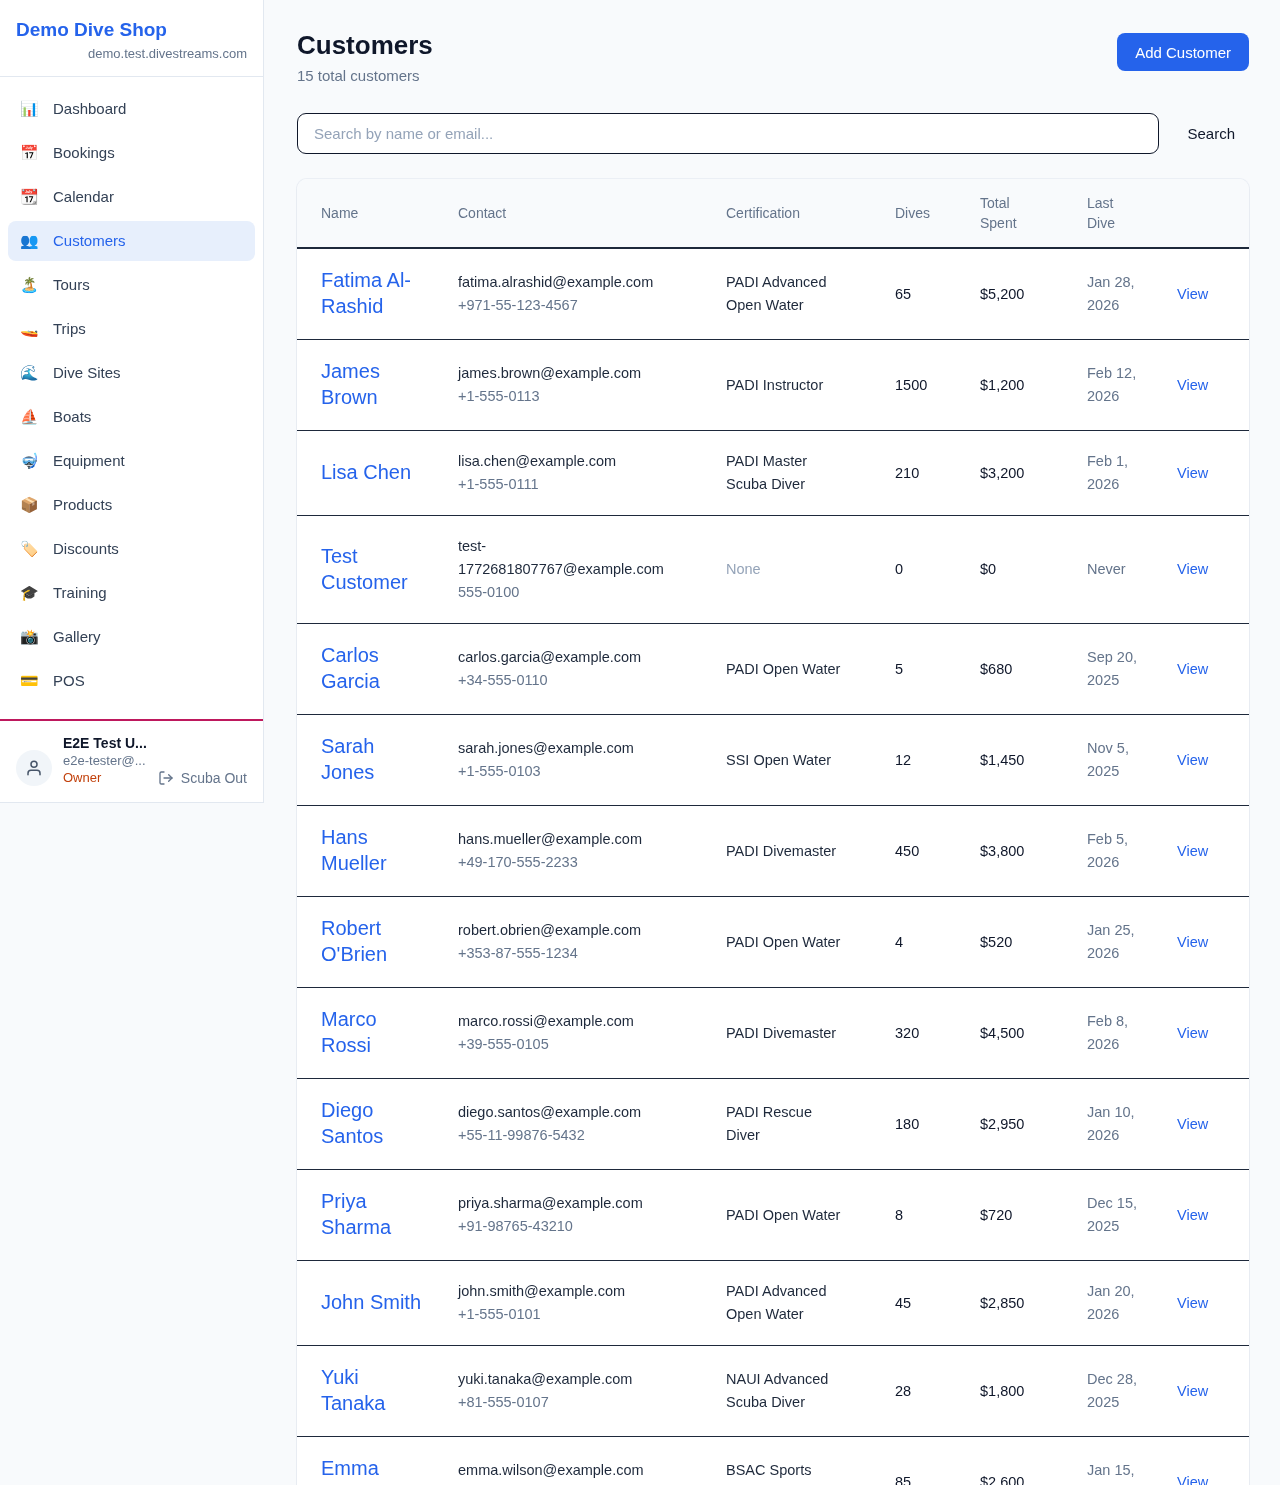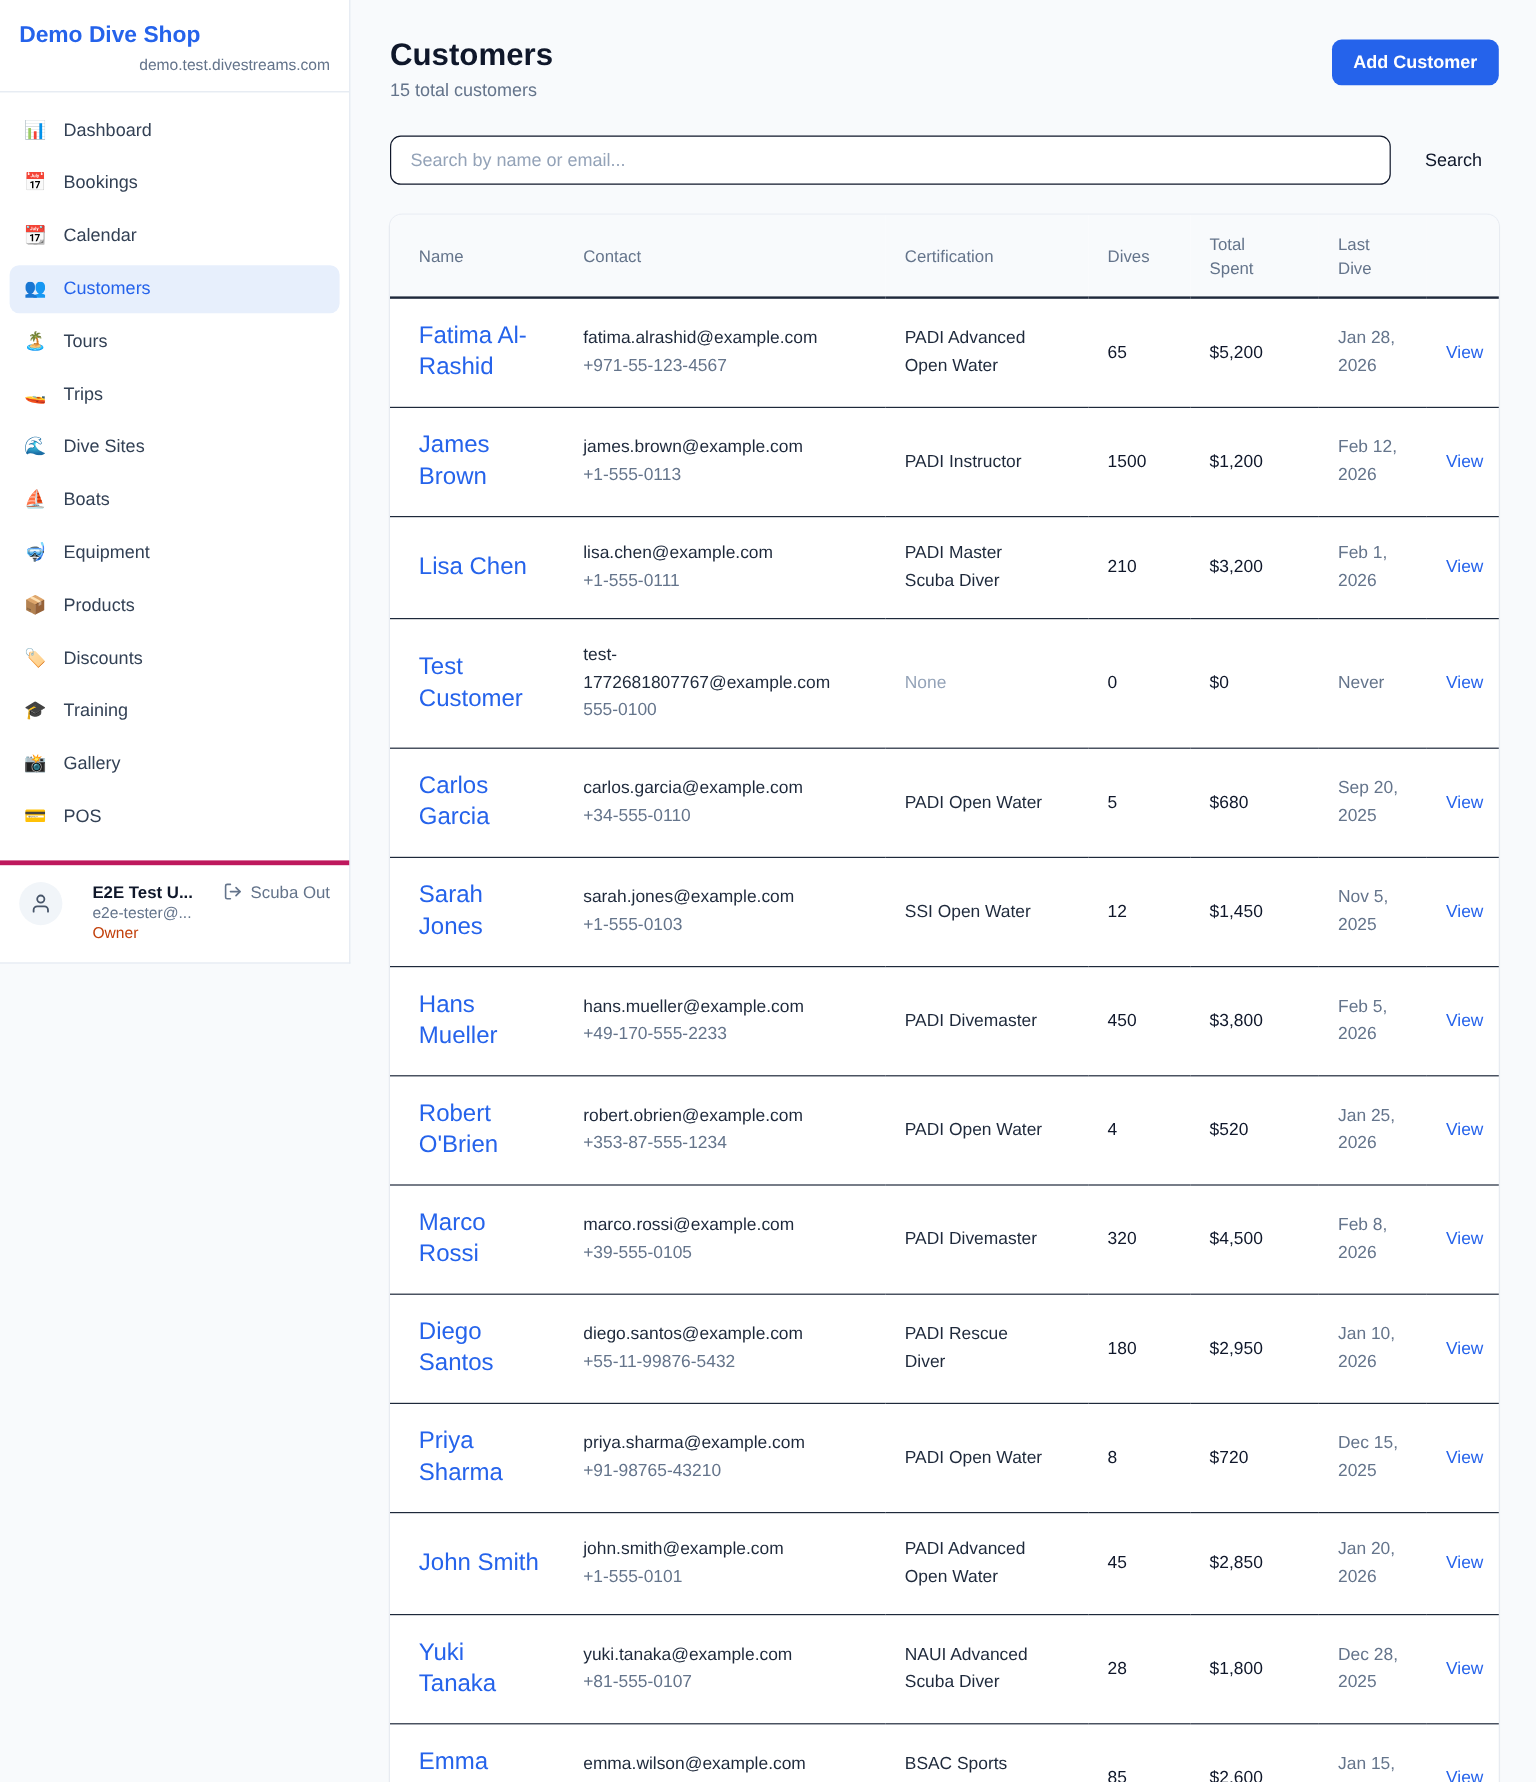--- a/index.html
+++ b/index.html
@@ -7,21 +7,21 @@
   body {
     background: #f8fafc;
     font-family: "Liberation Sans", sans-serif;
     color: #0f172a;
     min-height: 1485px;
   }
   .app { display: flex; align-items: flex-start; }
 
   
   aside.sidebar {
-    width: 292px;
+    width: 264px;
     min-height: 803px;
     background: #ffffff;
     border-right: 1px solid #e2e8f0;
     border-bottom: 1px solid #e2e8f0;
     flex-shrink: 0;
     display: flex;
     flex-direction: column;
   }
   .side-head { padding: 18px 16px 14px 16px; border-bottom: 1px solid #e2e8f0; }
   .shop-name { color: #2563eb; font-size: 19px; font-weight: 700; line-height: 24px; }
@@ -32,23 +32,23 @@
     display: flex; align-items: center; gap: 13px;
     padding: 10px 12px; margin-bottom: 4px;
     border-radius: 8px; cursor: pointer;
     color: #334155; font-size: 15px; line-height: 20px;
   }
   .nav-item .nav-icon { width: 20px; font-size: 15px; text-align: center; flex-shrink: 0; }
   .nav-item.active { background: #e7effc; color: #2563eb; font-weight: 500; }
 
   .side-user {
     margin-top: auto;
-    border-top: 4px solid #be185d;
+    border-top: 2px solid #be185d;
     padding: 14px 16px 16px 16px;
-    display: flex; align-items: flex-start; gap: 25px;
+    display: flex; align-items: flex-end; gap: 11px;
   }
   .avatar {
     width: 36px; height: 36px; border-radius: 50%;
     background: #f1f5f9; color: #475569;
     display: flex; align-items: center; justify-content: center;
     flex-shrink: 0;
   }
   .user-meta { flex: 1; min-width: 0; }
   .user-name { font-size: 14px; font-weight: 700; color: #0f172a; line-height: 17px; }
   .user-email { font-size: 13px; color: #64748b; line-height: 17px; }
@@ -62,21 +62,21 @@
   }
 
   
   main.main { flex: 1; padding: 30px 31px 27px 33px; min-width: 0; }
   .page-head { display: flex; justify-content: space-between; align-items: flex-start; }
   .page-title { font-size: 26px; font-weight: 700; color: #0f172a; line-height: 30px; }
   .page-subtitle { font-size: 15px; color: #64748b; margin-top: 7px; }
   .btn-primary {
     background: #2563eb; color: #ffffff; border: none; cursor: pointer;
     font-family: "Liberation Sans", sans-serif;
-    font-size: 15px; font-weight: 700;
+    font-size: 15px; font-weight: 400;
     padding: 0 18px; height: 38px; border-radius: 8px;
     margin-top: 3px;
   }
 
   .search-row { display: flex; align-items: center; margin-top: 29px; }
   .search-input {
     flex: 1; height: 41px;
     border: 1px solid #0f172a; border-radius: 9px;
     padding: 0 16px; font-size: 15px; color: #737373;
     font-family: "Liberation Sans", sans-serif;

